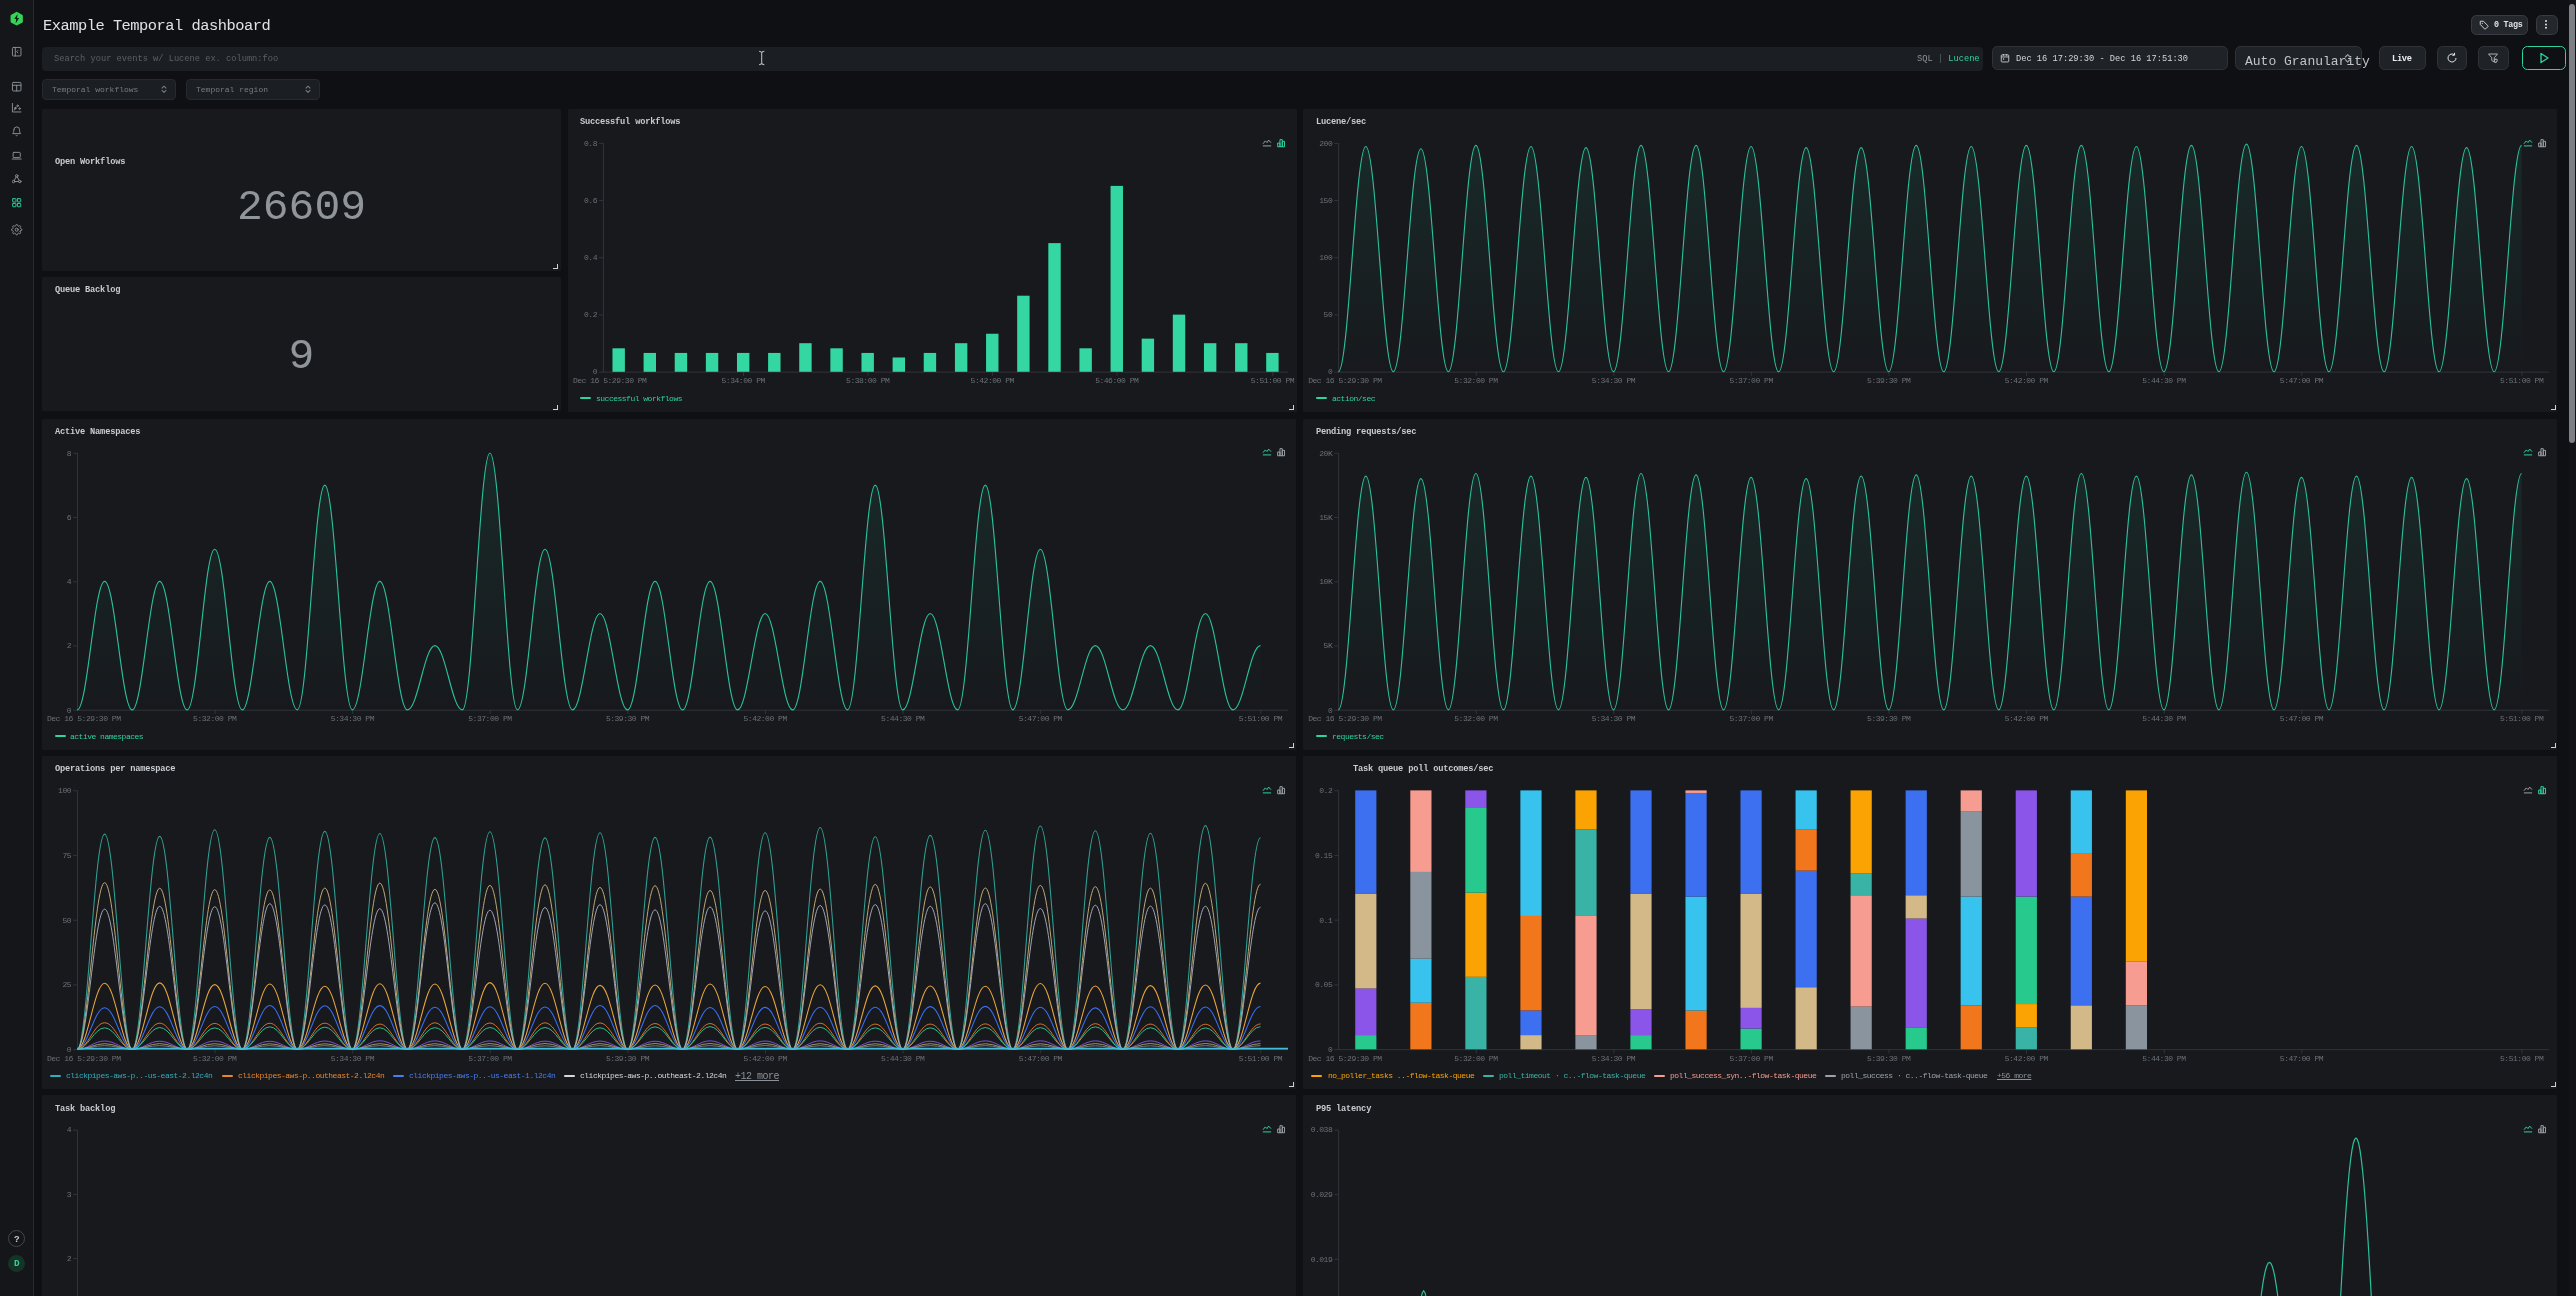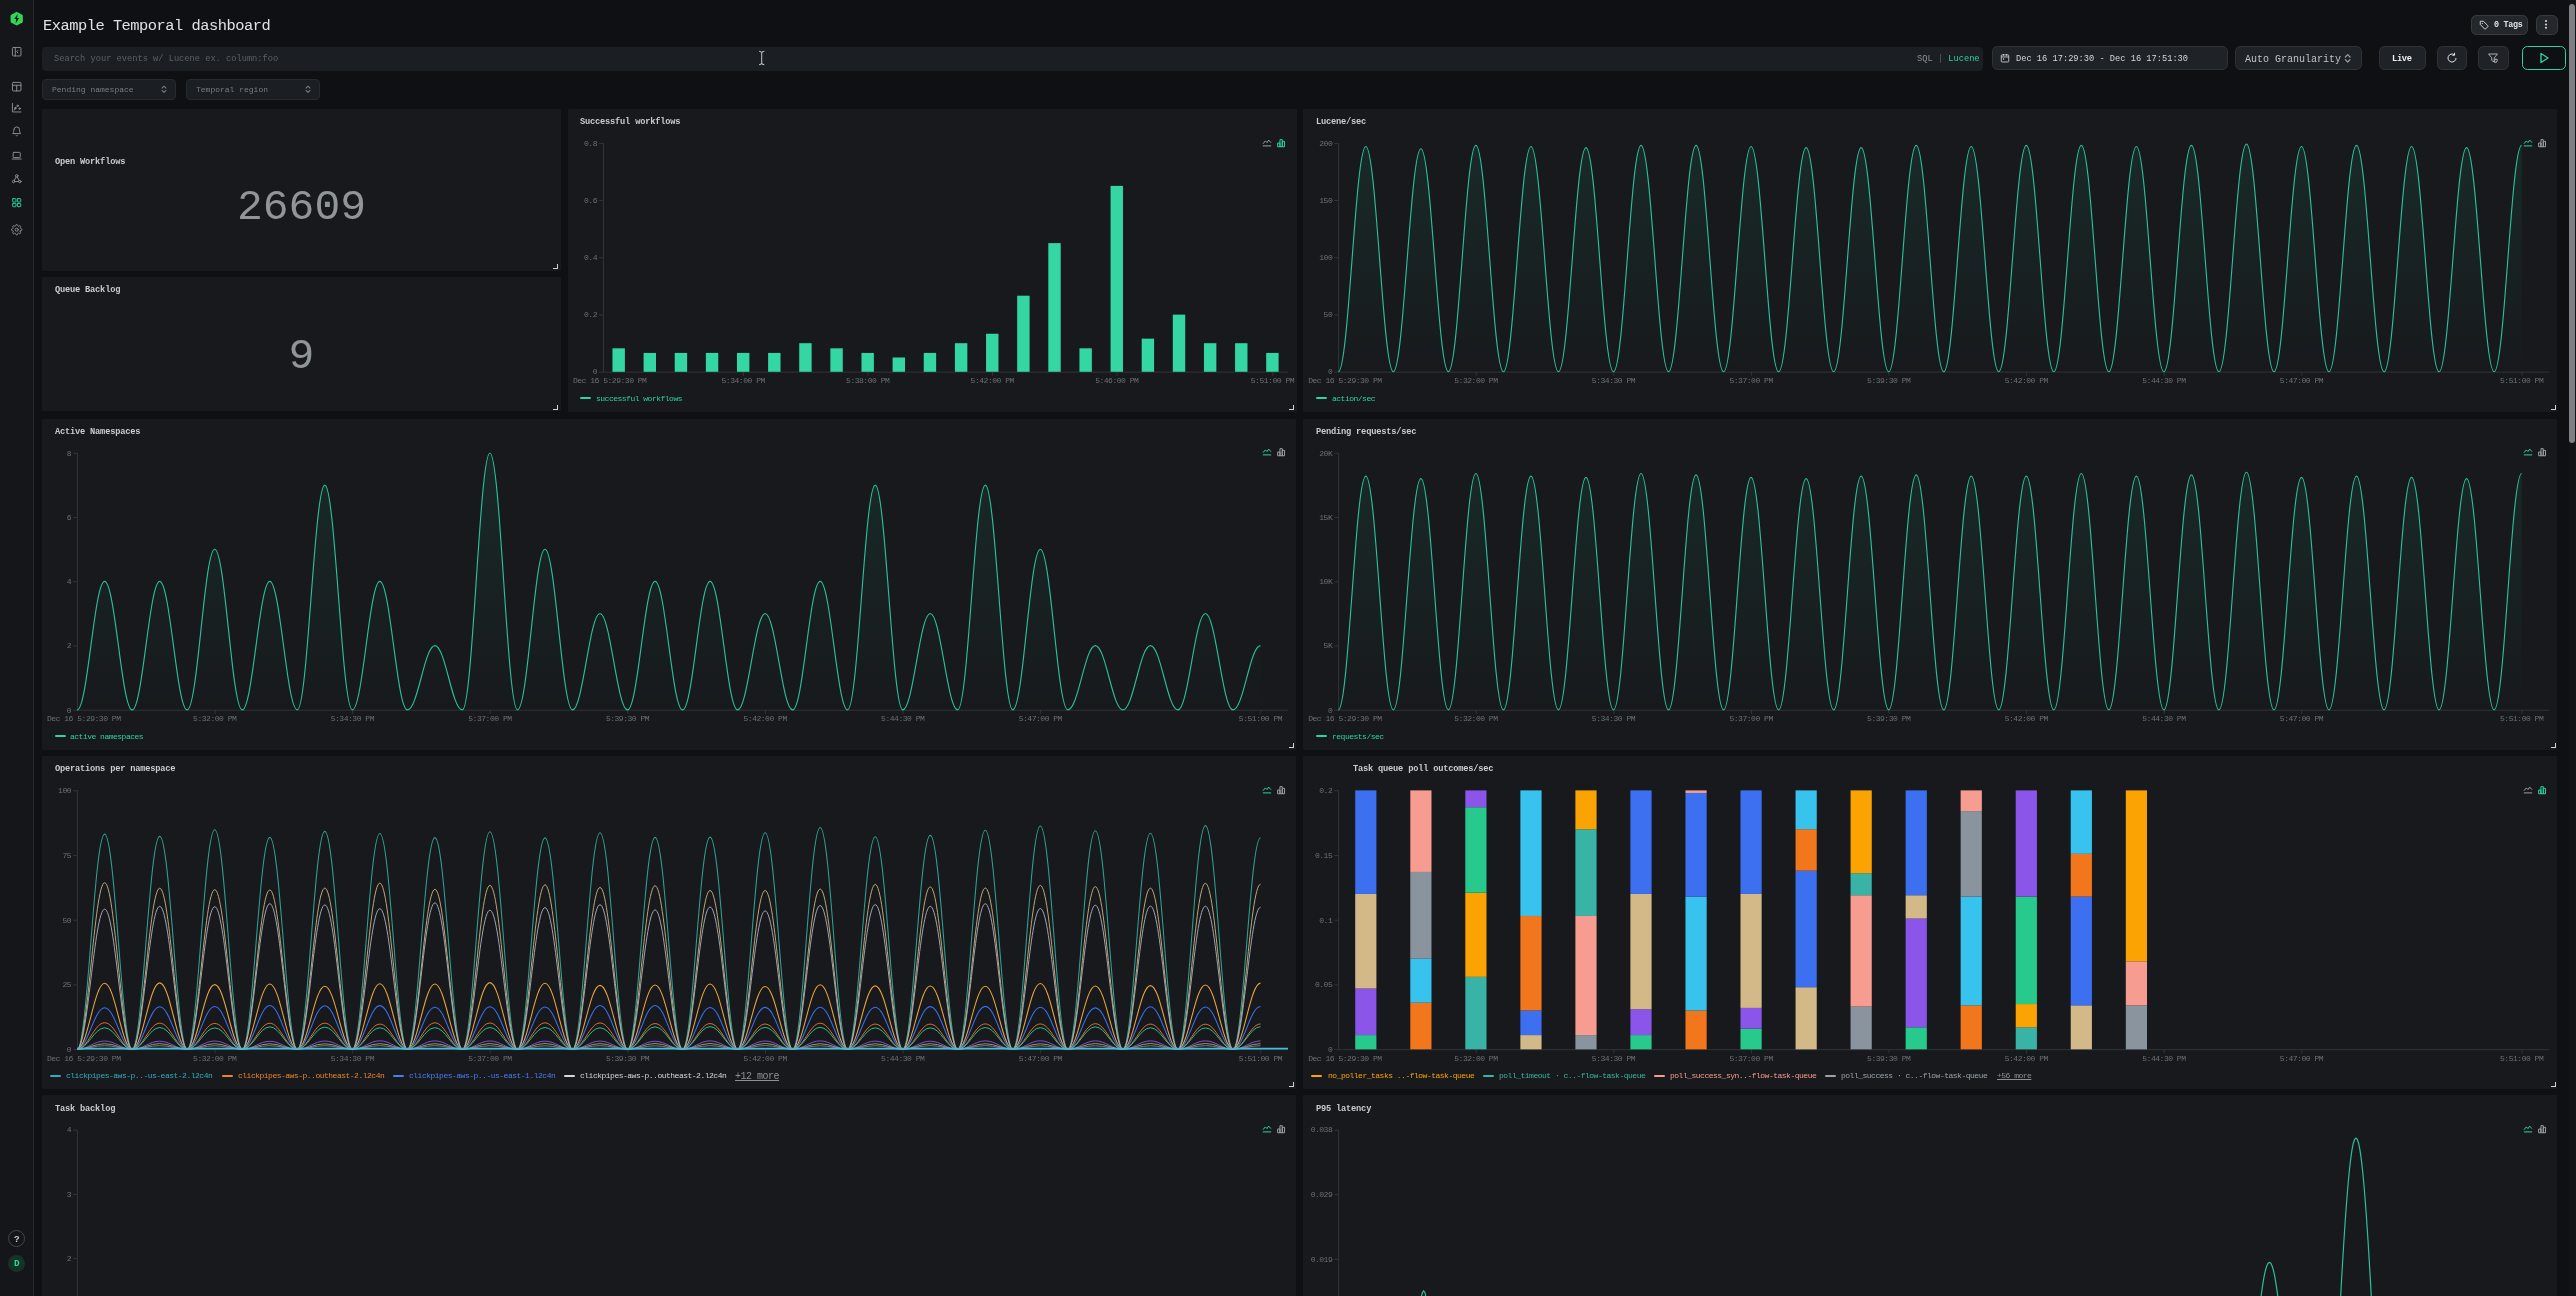--- a/index.html
+++ b/index.html
@@ -74,21 +74,21 @@
 <div class="abs" style="left:1992px;top:46px;width:236px;height:24px;background:#1f2227;border:0.7px solid #2e3136;border-radius:5.4px;"></div>
 <svg class="abs" style="left:2000px;top:53px;" width="10" height="10" viewBox="0 0 24 24" fill="none" stroke="#d6d9db" stroke-width="2">
     <rect x="3" y="4.5" width="18" height="17" rx="2"></rect>
     <line x1="3" y1="9.5" x2="21" y2="9.5"></line>
     <line x1="8" y1="2.5" x2="8" y2="6.5"></line>
     <line x1="16" y1="2.5" x2="16" y2="6.5"></line>
     <rect x="7" y="13" width="3" height="3" fill="#d6d9db" stroke="none"></rect>
   </svg>
 <div class="abs" style="left:2016px;top:54px;font-size:8.7px;color:#d4d7da;white-space:pre;">Dec 16 17:29:30 - Dec 16 17:51:30</div>
 <div class="abs" style="left:2235px;top:46px;width:127px;height:24px;background:#1f2227;border:0.7px solid #2e3136;border-radius:5.4px;"></div>
-<div class="abs" style="left:2245px;top:54px;font-size:10px;color:#c0c4c8;white-space:pre;">Auto Granularity</div>
+<div class="abs" style="left:2245px;top:54px;font-size:13px;color:#c0c4c8;white-space:pre;">Auto Granularity</div>
 <svg class="abs" style="left:2343px;top:53px;" width="9.4" height="10.7" viewBox="0 0 14 16" fill="none" stroke="#9ba0a5" stroke-width="1.8" stroke-linecap="round" stroke-linejoin="round">
     <path d="M3.5 6 7 2.5 10.5 6 M3.5 10 7 13.5 10.5 10"></path>
   </svg>
 <div class="abs" style="left:2379px;top:46px;width:47px;height:24px;background:#1f2227;border:0.7px solid #2e3136;border-radius:5.4px;"></div>
 <div class="abs" style="left:2392px;top:54px;font-size:8.7px;font-weight:700;color:#eceef0;letter-spacing:-0.3px;">Live</div>
 <div class="abs" style="left:2437px;top:46px;width:29.5px;height:24px;background:#1f2227;border:0.7px solid #2e3136;border-radius:5.4px;"></div>
 <svg class="abs" style="left:2446px;top:52px;" width="12" height="12" viewBox="0 0 24 24" fill="none" stroke="#e2e4e7" stroke-width="2">
     <path d="M20 12a8 8 0 1 1-3.2-6.4"></path>
     <path d="M17 2.5 17.3 6.3 13.5 6.6" stroke-linecap="round" stroke-linejoin="round"></path>
   </svg>
@@ -97,21 +97,21 @@
     <path d="M3 4 H21 L14.5 11.5 V20 L9.5 17 V11.5 Z" fill="none"></path>
     <ellipse cx="17.5" cy="17.5" rx="2.6" ry="3.4" transform="rotate(40 17.5 17.5)"></ellipse>
   </svg>
 <div class="abs" style="left:2522px;top:46px;width:44px;height:24px;border:1.1px solid #2ed3a0;border-radius:5.4px;"></div>
 <svg class="abs" style="left:2539px;top:52px;" width="10.7" height="12" viewBox="0 0 16 18" fill="none" stroke="#2ed3a0" stroke-width="2" stroke-linejoin="round">
     <path d="M3 2.2 L13.5 9 L3 15.8 Z"></path>
   </svg>
 <div class="abs" style="left:2569px;top:0;width:7.4px;height:1297px;background:#111316;"></div>
 <div class="abs" style="left:2569px;top:4px;width:6px;height:439px;background:#7c7f83;border-radius:3.4px;"></div>
 <div class="abs" style="left:42px;top:79px;width:134px;height:21px;background:#1b1e23;border:0.7px solid #26292e;border-radius:4px;"></div>
-<div class="abs" style="left:52px;top:85px;font-size:8px;color:#787e84;white-space:pre;">Pending namespace</div>
+<div class="abs" style="left:52px;top:85px;font-size:8px;color:#787e84;white-space:pre;">Temporal workflows</div>
 <svg class="abs" style="left:160px;top:84px;" width="8" height="10.7" viewBox="0 0 14 16" fill="none" stroke="#787e84" stroke-width="1.8" stroke-linecap="round" stroke-linejoin="round">
     <path d="M3.5 6 7 2.5 10.5 6 M3.5 10 7 13.5 10.5 10"></path>
   </svg>
 <div class="abs" style="left:186px;top:79px;width:134px;height:21px;background:#1b1e23;border:0.7px solid #26292e;border-radius:4px;"></div>
 <div class="abs" style="left:196px;top:85px;font-size:8px;color:#787e84;white-space:pre;">Temporal region</div>
 <svg class="abs" style="left:304px;top:84px;" width="8" height="10.7" viewBox="0 0 14 16" fill="none" stroke="#787e84" stroke-width="1.8" stroke-linecap="round" stroke-linejoin="round">
     <path d="M3.5 6 7 2.5 10.5 6 M3.5 10 7 13.5 10.5 10"></path>
   </svg>
 <div class="panel" style="left:42px;top:109px;width:519px;height:162px;"></div>
 <div class="ptitle" style="left:55px;top:117px;margin-top:40px;">Open Workflows</div>

